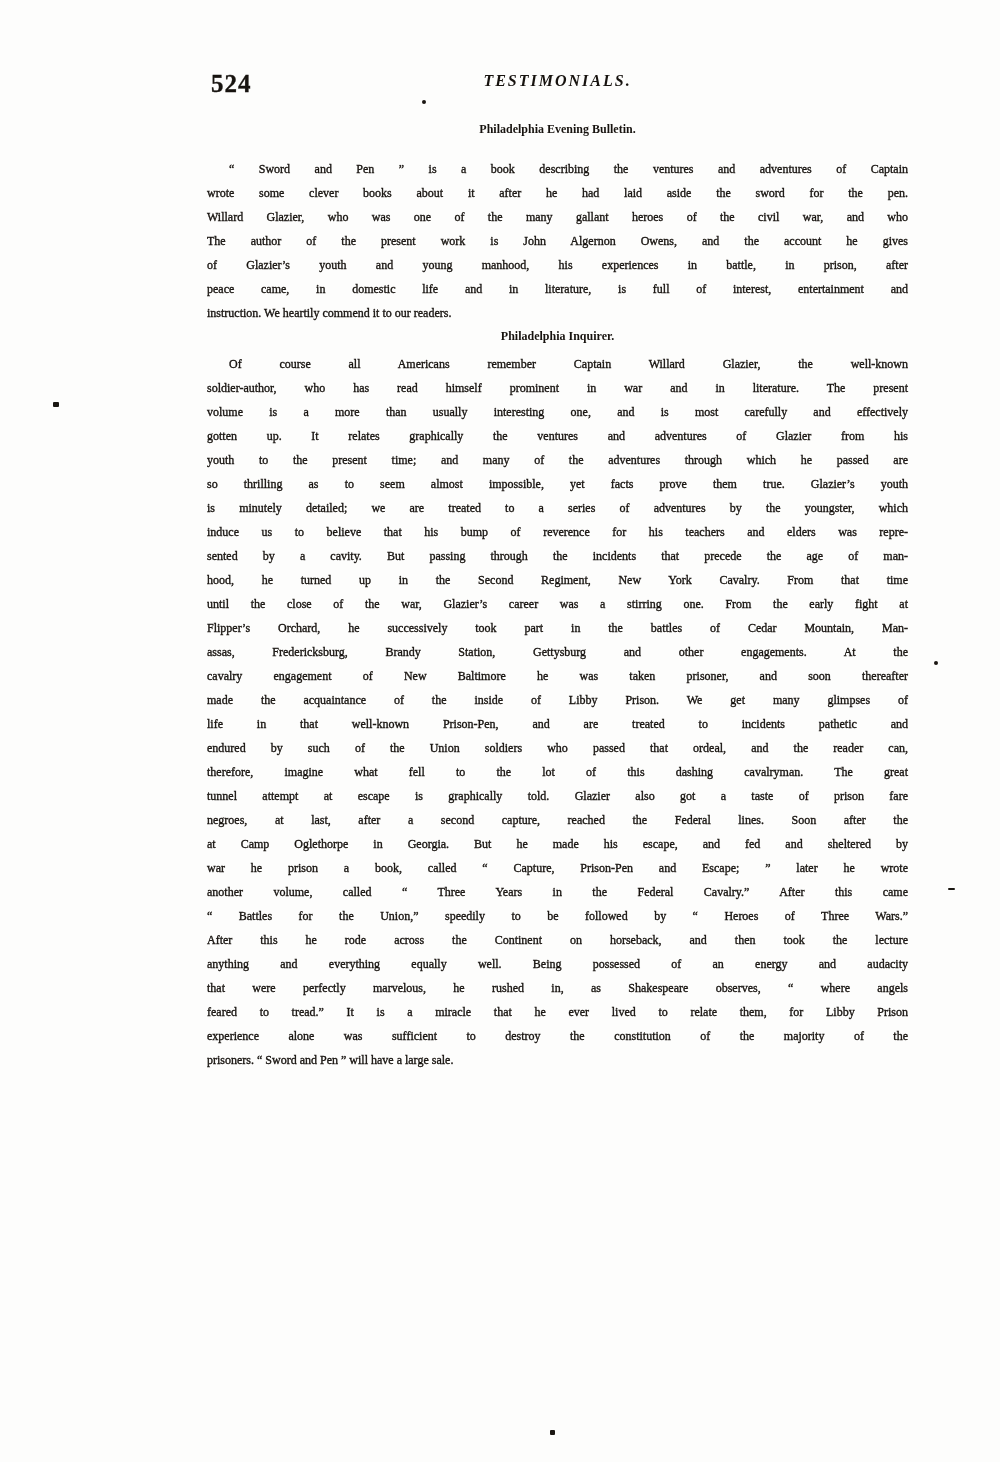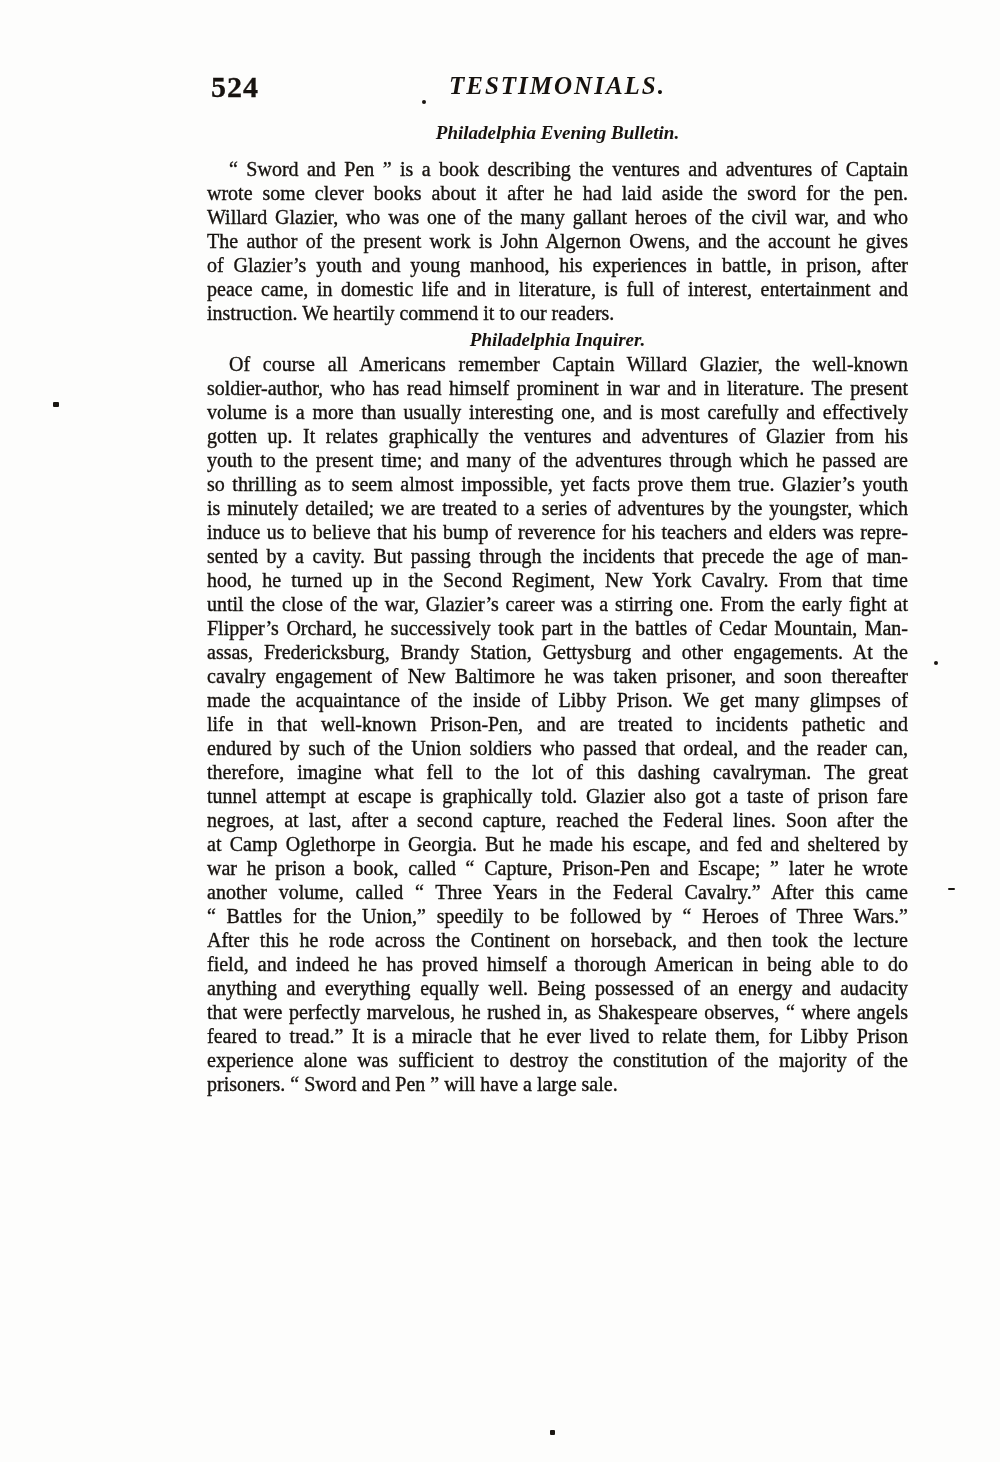--- a/index.html
+++ b/index.html
@@ -19,54 +19,53 @@
   .content {
     position: absolute;
     left: 207px;
     top: 0;
     width: 701px;
   }
   .page-number {
     position: absolute;
     left: 4px;
     top: 70px;
-    font-size: 30px;
+    font-size: 25px;
     font-weight: bold;
     letter-spacing: 1px;
     -webkit-text-stroke: 0.3px #17130f;
   }
   .page-title {
     position: absolute;
     left: 0;
     width: 100%;
     top: 72px;
     text-align: center;
     font-style: italic;
     font-weight: bold;
-    font-size: 25px;
+    font-size: 16px;
     letter-spacing: 2px;
   }
   .section-heading {
     position: absolute;
     left: 0;
     width: 100%;
     text-align: center;
-    font-style: italic;
     font-weight: bold;
-    font-size: 19px;
+    font-size: 12px;
   }
   .para {
     position: absolute;
     left: 0;
     width: 701px;
   }
   .text-line {
     height: 24px;
     line-height: 24px;
-    font-size: 20px;
+    font-size: 12px;
     text-align: justify;
     text-align-last: justify;
     white-space: nowrap;
     -webkit-text-stroke: 0.35px #17130f;
   }
   .text-line.indent { padding-left: 22px; }
   .text-line.last   { text-align-last: left; }
   .speck {
     position: absolute;
     background: #1a1611;
@@ -111,21 +110,20 @@
           <div class="text-line">life in that well-known Prison-Pen, and are treated to incidents pathetic and</div>
           <div class="text-line">endured by such of the Union soldiers who passed that ordeal, and the reader can,</div>
           <div class="text-line">therefore, imagine what fell to the lot of this dashing cavalryman.  The great</div>
           <div class="text-line">tunnel attempt at escape is graphically told.  Glazier also got a taste of prison fare</div>
           <div class="text-line">negroes, at last, after a second capture, reached the Federal lines.  Soon after the</div>
           <div class="text-line">at Camp Oglethorpe in Georgia.  But he made his escape, and fed and sheltered by</div>
           <div class="text-line">war he prison a book, called “ Capture, Prison-Pen and Escape; ” later he wrote</div>
           <div class="text-line">another volume, called “ Three Years in the Federal Cavalry.”  After this came</div>
           <div class="text-line">“ Battles for the Union,” speedily to be followed by “ Heroes of Three Wars.”</div>
           <div class="text-line">After this he rode across the Continent on horseback, and then took the lecture</div>
-          <div class="text-line">field, and indeed he has proved himself a thorough American in being able to do</div>
           <div class="text-line">anything and everything equally well.  Being possessed of an energy and audacity</div>
           <div class="text-line">that were perfectly marvelous, he rushed in, as Shakespeare observes, “ where angels</div>
           <div class="text-line">feared to tread.”  It is a miracle that he ever lived to relate them, for Libby Prison</div>
           <div class="text-line">experience alone was sufficient to destroy the constitution of the majority of the</div>
           <div class="text-line last">prisoners.  “ Sword and Pen ” will have a large sale.</div>
         </div>
       </div>
   </div>
 
   <div class="speck" style="left:422px;top:100px;width:4px;height:4px;"></div>

